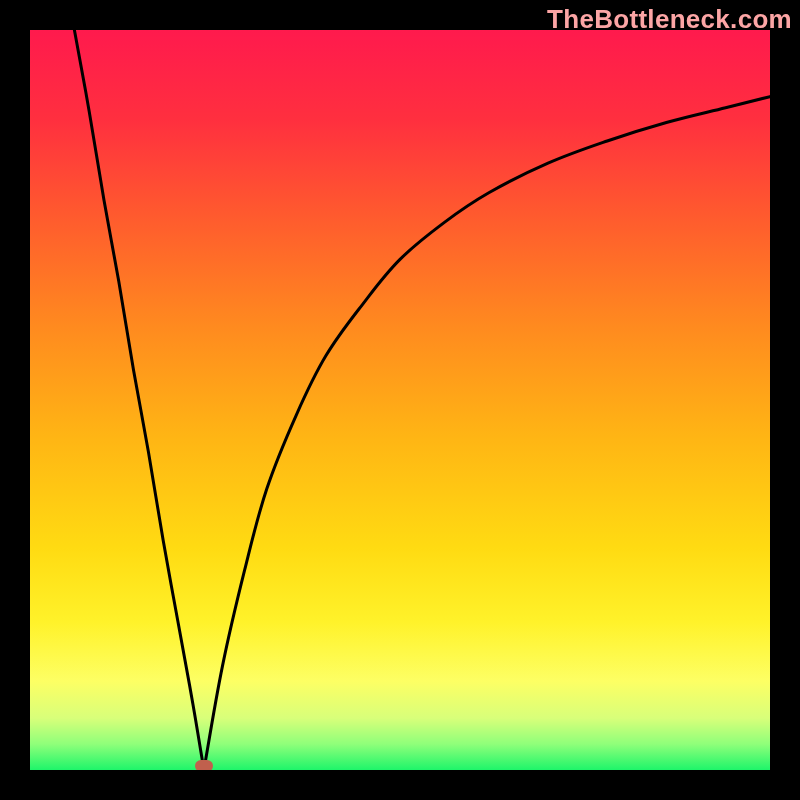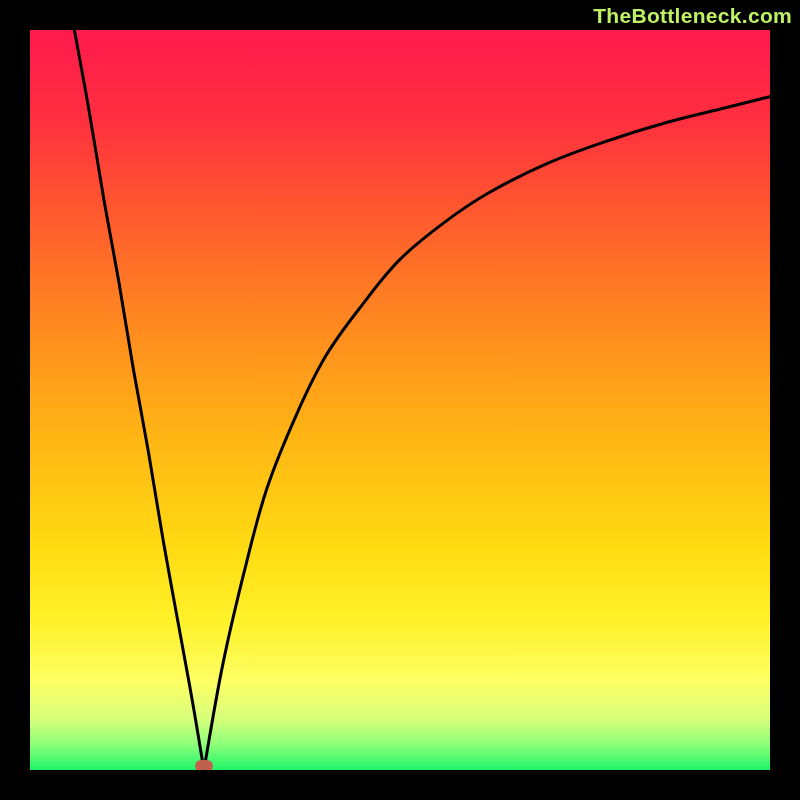--- a/index.html
+++ b/index.html
@@ -26,23 +26,23 @@
     overflow: hidden;
   }
   .gradient {
     position: absolute;
     inset: 0;
   }
   .watermark {
     position: absolute;
     top: 4px;
     right: 8px;
-    font-size: 21px;
+    font-size: 26px;
     font-weight: 600;
-    color: #bef264;
+    color: #fca5a5;
     letter-spacing: 0.3px;
     font-family: Arial, Helvetica, sans-serif;
   }
   svg.curve {
     position: absolute;
     inset: 0;
   }
   .marker {
     position: absolute;
     width: 18px;

